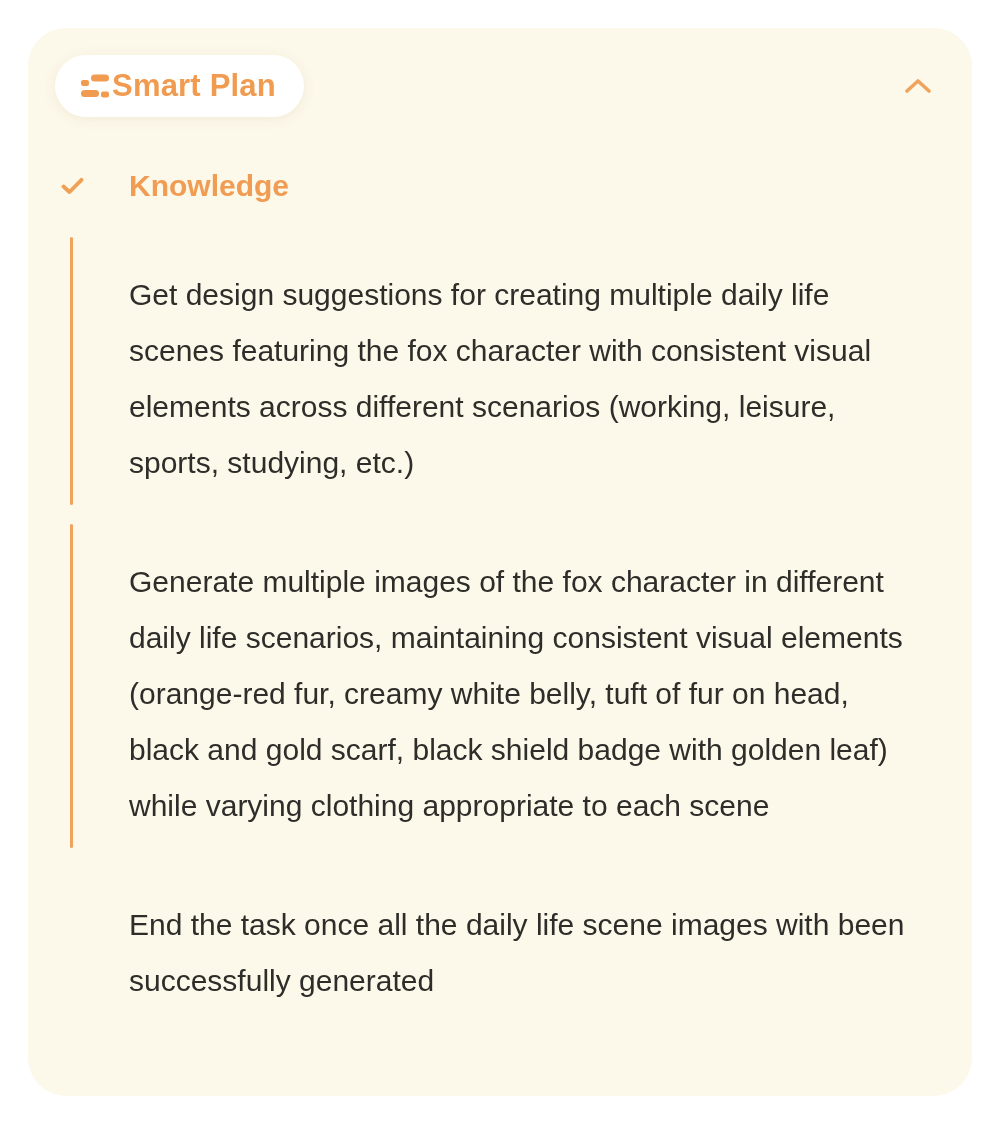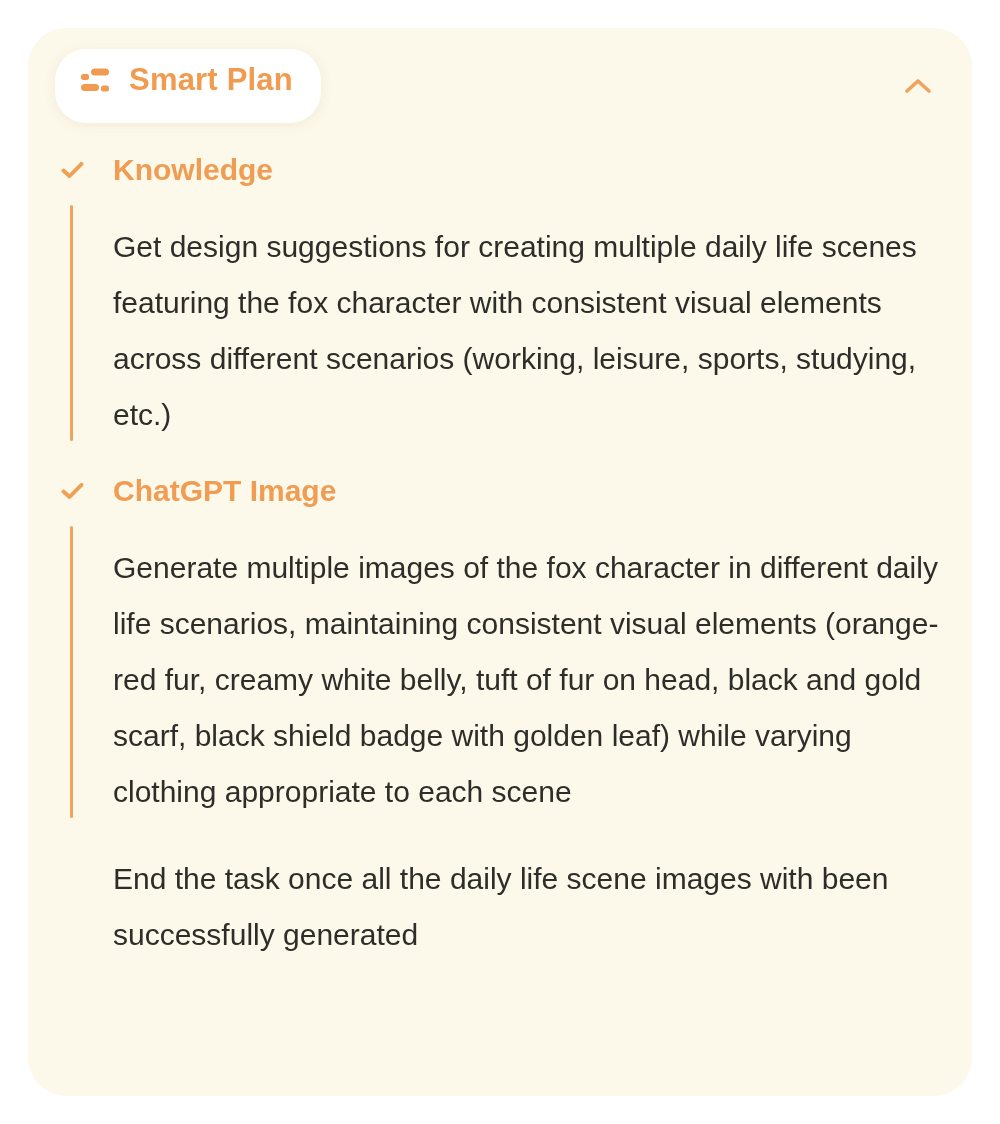--- a/index.html
+++ b/index.html
@@ -28,23 +28,23 @@
   }
   .card-header {
     display: flex;
     align-items: center;
     justify-content: space-between;
     height: 62px;
   }
   .pill {
     display: inline-flex;
     align-items: center;
-    gap: 18px;
+    gap: 1px;
     height: 62px;
-    padding: 0 28px 12px 24px;
+    padding: 0 28px 0 24px;
     background: #ffffff;
     border-radius: 31px;
     box-shadow: 0 2px 12px rgba(190, 170, 120, 0.16);
   }
   .pill-icon { display: inline-flex; }
   .pill-label {
     color: #f09b50;
     font-size: 31px;
     font-weight: 700;
     letter-spacing: 0.2px;
@@ -64,21 +64,21 @@
     display: grid;
     grid-template-columns: 58px 1fr;
     align-items: center;
   }
   .check-cell {
     display: flex;
     justify-content: flex-start;
     padding-left: 6px;
   }
   .step-title {
-    margin: 0;
+    margin: 16px;
     color: #f09c52;
     font-size: 30px;
     font-weight: 700;
     line-height: 36px;
   }
   .step-body {
     display: grid;
     grid-template-columns: 58px 1fr;
     margin-top: 31px;
     position: relative;
@@ -87,21 +87,21 @@
   .rail {
     position: absolute;
     left: 15px;
     top: -14px;
     bottom: 2px;
     width: 3px;
     border-radius: 2px;
     background: #f0a35c;
   }
   .step-desc {
-    margin: 0;
+    margin: 16px;
     color: #2e2d2a;
     font-size: 30px;
     line-height: 56px;
     font-weight: 400;
     max-width: 835px;
   }
 </style>
 </head>
 <body>
 
@@ -143,30 +143,20 @@
     </div>
     <div class="step-body">
       <div class="rail-cell">
         <div class="rail"></div>
       </div>
       <p class="step-desc">Get design suggestions for creating multiple daily life scenes featuring the fox character with consistent visual elements across different scenarios (working, leisure, sports, studying, etc.)</p>
     </div>
   </section>
 
   <section class="step">
-    <div class="step-head">
-      <span class="check-cell">
-        <span style="display:inline-flex;">
-          <svg width="23" height="18" viewBox="0 0 23 18" fill="none">
-            <path d="M2.5 9.5 L8.5 15 L20.5 2.8" stroke="#f0a053" stroke-width="3.8" stroke-linecap="round" stroke-linejoin="round"></path>
-          </svg>
-        </span>
-      </span>
-      <h3 class="step-title">ChatGPT Image</h3>
-    </div>
     <div class="step-body">
       <div class="rail-cell">
         <div class="rail"></div>
       </div>
       <p class="step-desc">Generate multiple images of the fox character in different daily life scenarios, maintaining consistent visual elements (orange-red fur, creamy white belly, tuft of fur on head, black and gold scarf, black shield badge with golden leaf) while varying clothing appropriate to each scene</p>
     </div>
   </section>
 
   <section class="step">
     <div class="step-body">

